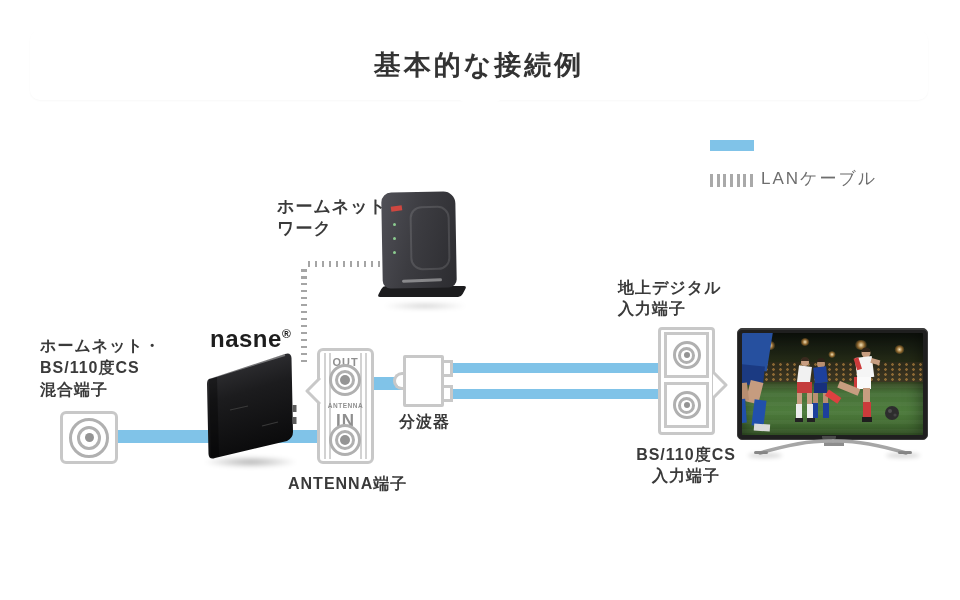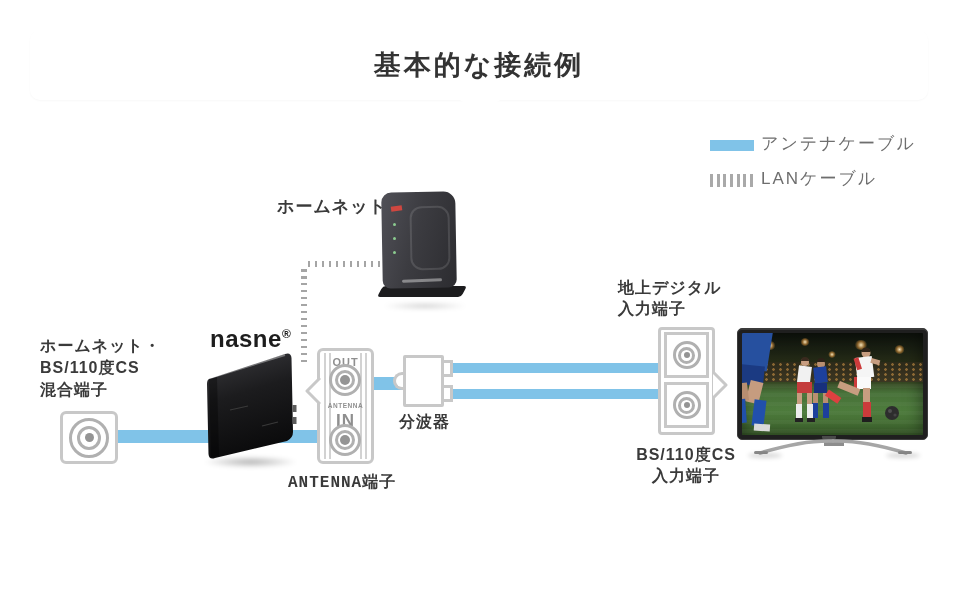--- a/index.html
+++ b/index.html
@@ -23,21 +23,21 @@
   .legend-ant-label  { left:761px; top:132px; font-size:17px; color:#6e6e6e; letter-spacing:2px; }
   .legend-lan-swatch { left:710px; top:174px; width:46px; height:13px;
     background:repeating-linear-gradient(90deg,#a9a9a9 0 3px,transparent 3px 6.7px); }
   .legend-lan-label  { left:761px; top:167px; font-size:17px; color:#6e6e6e; letter-spacing:2px; }
 
   
   .lbl { font-size:16px; font-weight:bold; color:#3a3a3a; letter-spacing:1px; line-height:21px; }
   .home-label { left:277px; top:196px; font-size:17px; line-height:22px;font-family:Liberation Serif, serif; }
   .nasne-label { left:210px; top:324px; font-size:24px; color:#1d1d1d; letter-spacing:0.5px; }
   .nasne-label sup { font-size:12px; }
-  .ant-caption { left:288px; top:473px;font-family:Liberation Mono, monospace; }
+  .ant-caption { left:288px; top:473px; }
   .split-label { left:399px; top:411px; }
   .wall-label { left:40px; top:335px; line-height:22px; }
   .tv-top-label { left:618px; top:277px; width:136px; }
   .tv-bottom-label { left:618px; top:444px; width:136px; text-align:center; }
 
   
   .cable { background:#80c3e8; }
   .cable-a { left:115px; top:430px; width:203px; height:13px; }
   .cable-b { left:372px; top:377px; width:30px; height:13px; }
   .cable-c { left:449px; top:363px; width:212px; height:10px; }
@@ -125,21 +125,20 @@
 </head>
 <body>
 
 <div id="stage" data-name="connection-diagram">
 
   <div class="abs banner" data-name="title-banner"></div>
   <div class="abs banner-notch" data-name="banner-notch-icon"></div>
   <div class="abs page-title" data-name="page-title">基本的な接続例</div>
 
   <div class="abs legend-ant-swatch" data-name="antenna-cable-swatch-icon"></div>
-  <div class="abs legend-ant-label" data-name="antenna-cable-label">アンテナケーブル</div>
   <div class="abs legend-lan-swatch" data-name="lan-cable-swatch-icon"></div>
   <div class="abs legend-lan-label" data-name="lan-cable-label">LANケーブル</div>
 
   <div class="abs cable cable-a" data-name="antenna-cable-wall-to-nasne"></div>
   <div class="abs cable cable-b" data-name="antenna-cable-out-to-splitter"></div>
   <div class="abs cable cable-c" data-name="antenna-cable-splitter-to-tv-top"></div>
   <div class="abs cable cable-d" data-name="antenna-cable-splitter-to-tv-bottom"></div>
 
   <div class="abs lan-h" data-name="lan-cable-horizontal"></div>
   <div class="abs lan-v" data-name="lan-cable-vertical"></div>
@@ -150,20 +149,21 @@
     <div class="router-panel" data-name="router-side-panel"></div>
     <div class="router-red" data-name="router-red-led-icon"></div>
     <div class="router-led rl1" data-name="router-green-led-icon"></div>
     <div class="router-led rl2" data-name="router-green-led-icon"></div>
     <div class="router-led rl3" data-name="router-green-led-icon"></div>
     <div class="router-sheen" data-name="router-sheen"></div>
   </div>
   <div class="abs router-shadow" data-name="router-shadow"></div>
   <div class="abs lbl home-label" data-name="home-network-label">
     <span style="display:block" data-name="home-network-label-line1">ホームネット</span>
+    <span style="display:block" data-name="home-network-label-line2">ワーク</span>
   </div>
 
   <div class="abs lbl wall-label" data-name="wall-jack-label">
     <span style="display:block" data-name="wall-jack-label-line1">ホームネット・</span>
     <span style="display:block" data-name="wall-jack-label-line2">BS/110度CS</span>
     <span style="display:block" data-name="wall-jack-label-line3">混合端子</span>
   </div>
   <div class="abs wall-box" data-name="wall-jack-box">
     <div class="coax sz40" data-name="coax-connector-icon">
         <div class="coax-mid">

